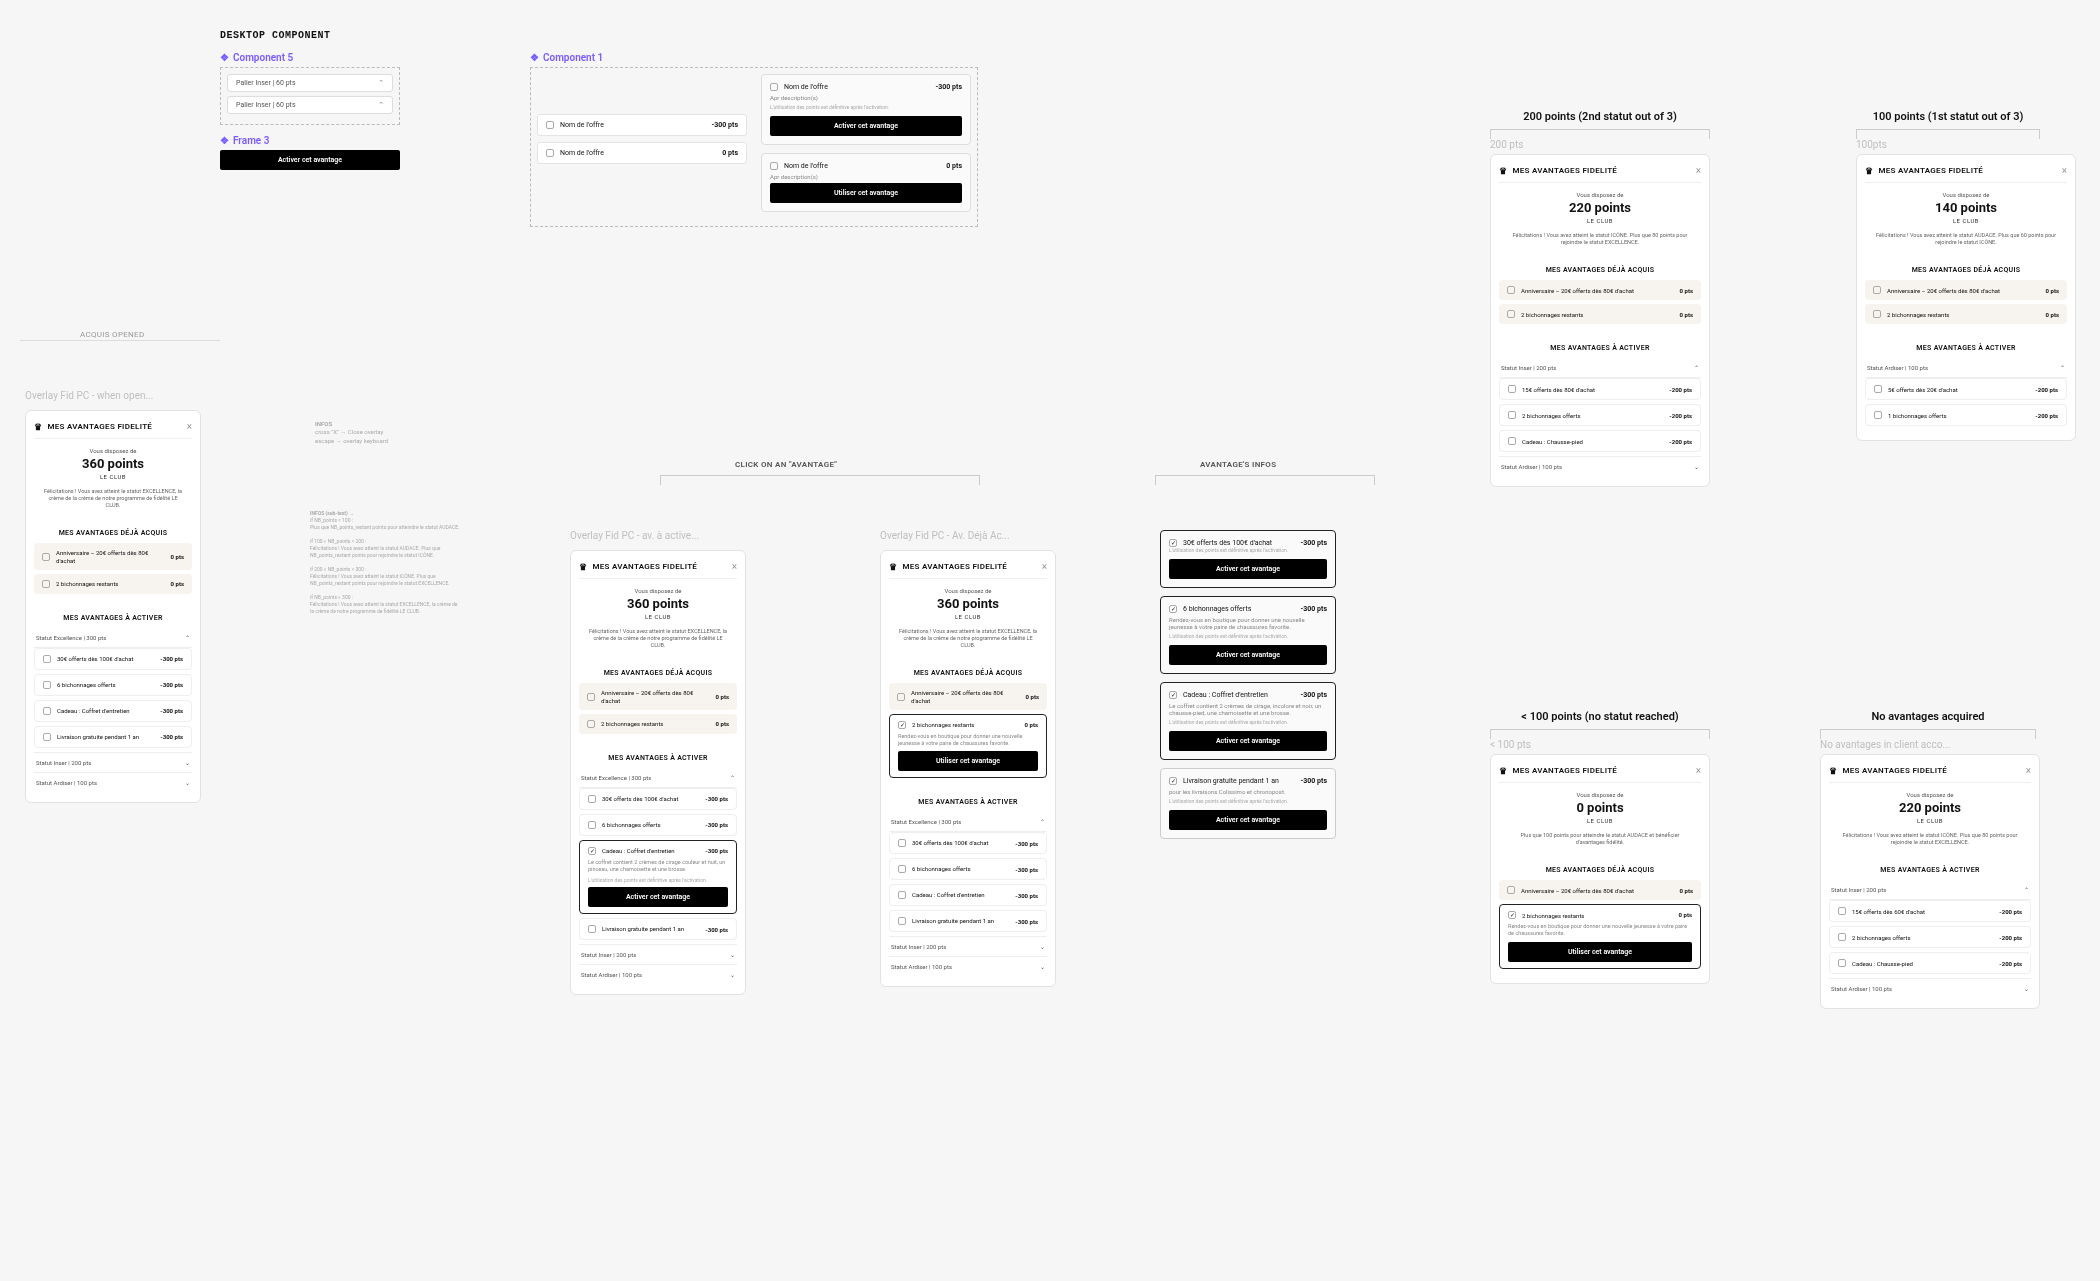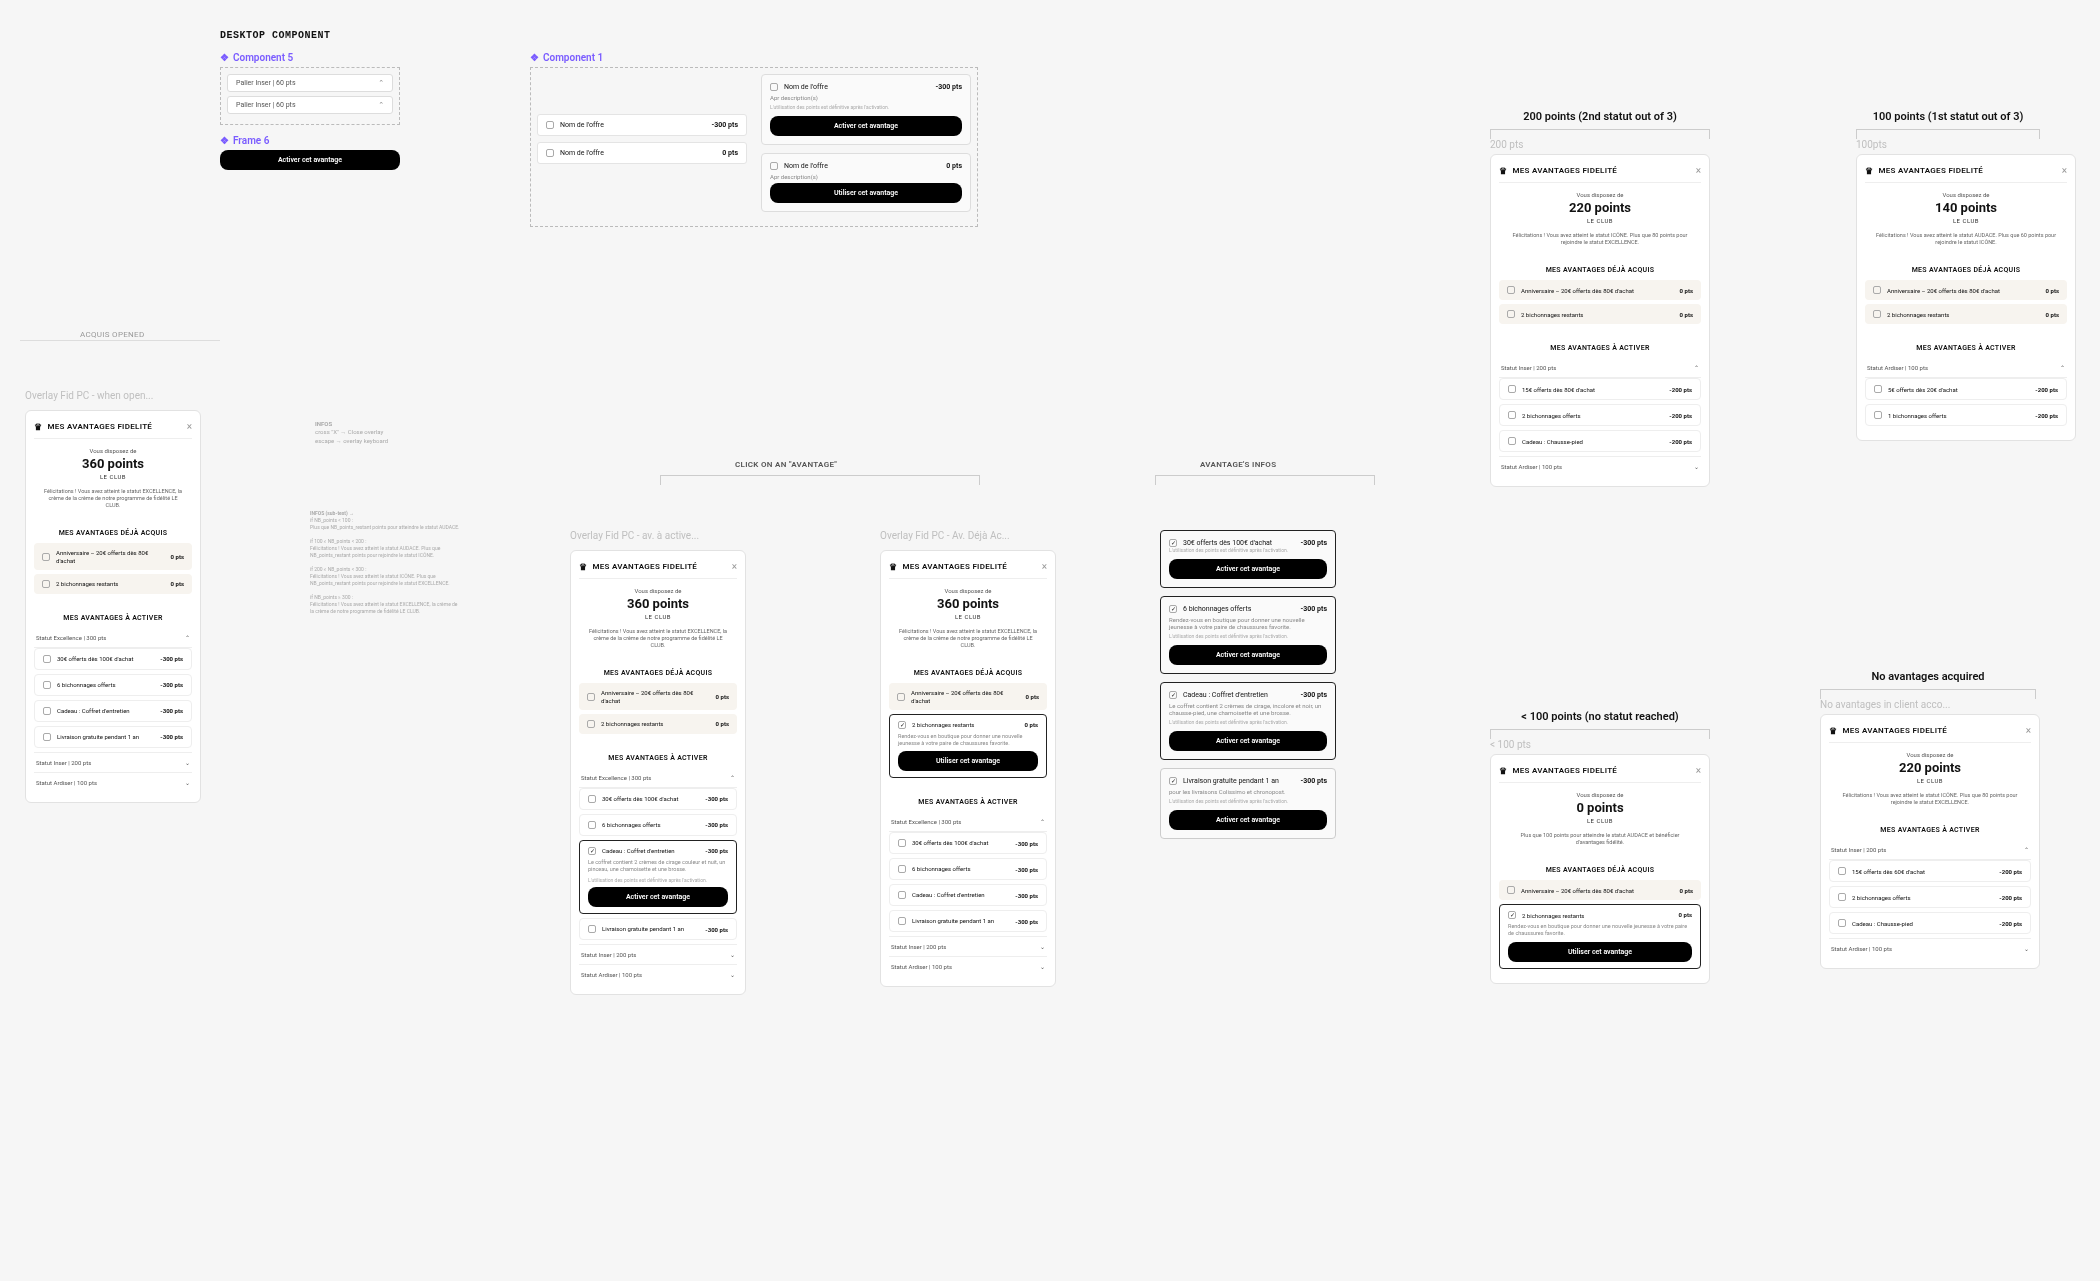--- a/index.html
+++ b/index.html
@@ -23,21 +23,21 @@
 
 .accordion-row {
   display: flex; justify-content: space-between; align-items: center;
   background: #fff; border: 1px solid #ddd; border-radius: 3px;
   padding: 4px 8px; font-size: 7px; color: #555; margin-bottom: 4px;
 }
 .accordion-row .chev { color: #888; }
 
 
 .black-btn {
-  background: #000; color: #fff; border-radius: 8px;
+  background: #000; color: #fff; border-radius: 2px;
   text-align: center; padding: 6px 0; font-size: 7px; font-weight: 600;
   width: 100%;
 }
 
 
 .offer-row {
   display: flex; align-items: center; justify-content: space-between;
   background: #fff; border: 1px solid #e4e4e4; border-radius: 3px;
   padding: 6px 8px; font-size: 7px; margin-bottom: 6px;
 }
@@ -128,21 +128,21 @@
         <span>Palier Inser | 60 pts</span>
           <span class="chev">⌃</span>
       </div>
       <div class="accordion-row">
         <span>Palier Inser | 60 pts</span>
           <span class="chev">⌃</span>
       </div>
     </div>
     <div class="comp-label" style="margin-top:10px;">
         <span class="diamond">❖</span>
-        <span>Frame 6</span>
+        <span>Frame 3</span>
       </div>
     <div class="black-btn">Activer cet avantage</div>
   </div>
 
   <div class="pos" style="left:530px; top:48px;">
     <div class="comp-label">
         <span class="diamond">❖</span>
         <span>Component 1</span>
       </div>
     <div class="dashed-box" style="display:flex; gap:14px;">
@@ -645,21 +645,21 @@
               <span>2 bichonnages restants</span>
             </span>
             <span class="pts">0 pts</span>
           </div>
         <div class="desc">Rendez-vous en boutique pour donner une nouvelle jeunesse à votre paire de chaussures favorite.</div>
         <div class="black-btn">Utiliser cet avantage</div>
       </div>
     </div>
   </div>
 
-  <div class="pos" style="left:1820px; top:670px; width:216px;">
+  <div class="pos" style="left:1820px; top:710px; width:216px;">
     <div class="col-heading">No avantages acquired</div>
     <div style="border-top:1px solid #ccc; height:10px; border-left:1px solid #ccc; border-right:1px solid #ccc;"></div>
     <div class="ghost-label">No avantages in client acco...</div>
     <div class="panel" style="width:220px;">
       <div class="title-row">
           <span class="t">
             <span class="crown-icon">♛</span>
             <span>MES AVANTAGES FIDELITÉ</span>
           </span>
           <span class="x">×</span>

